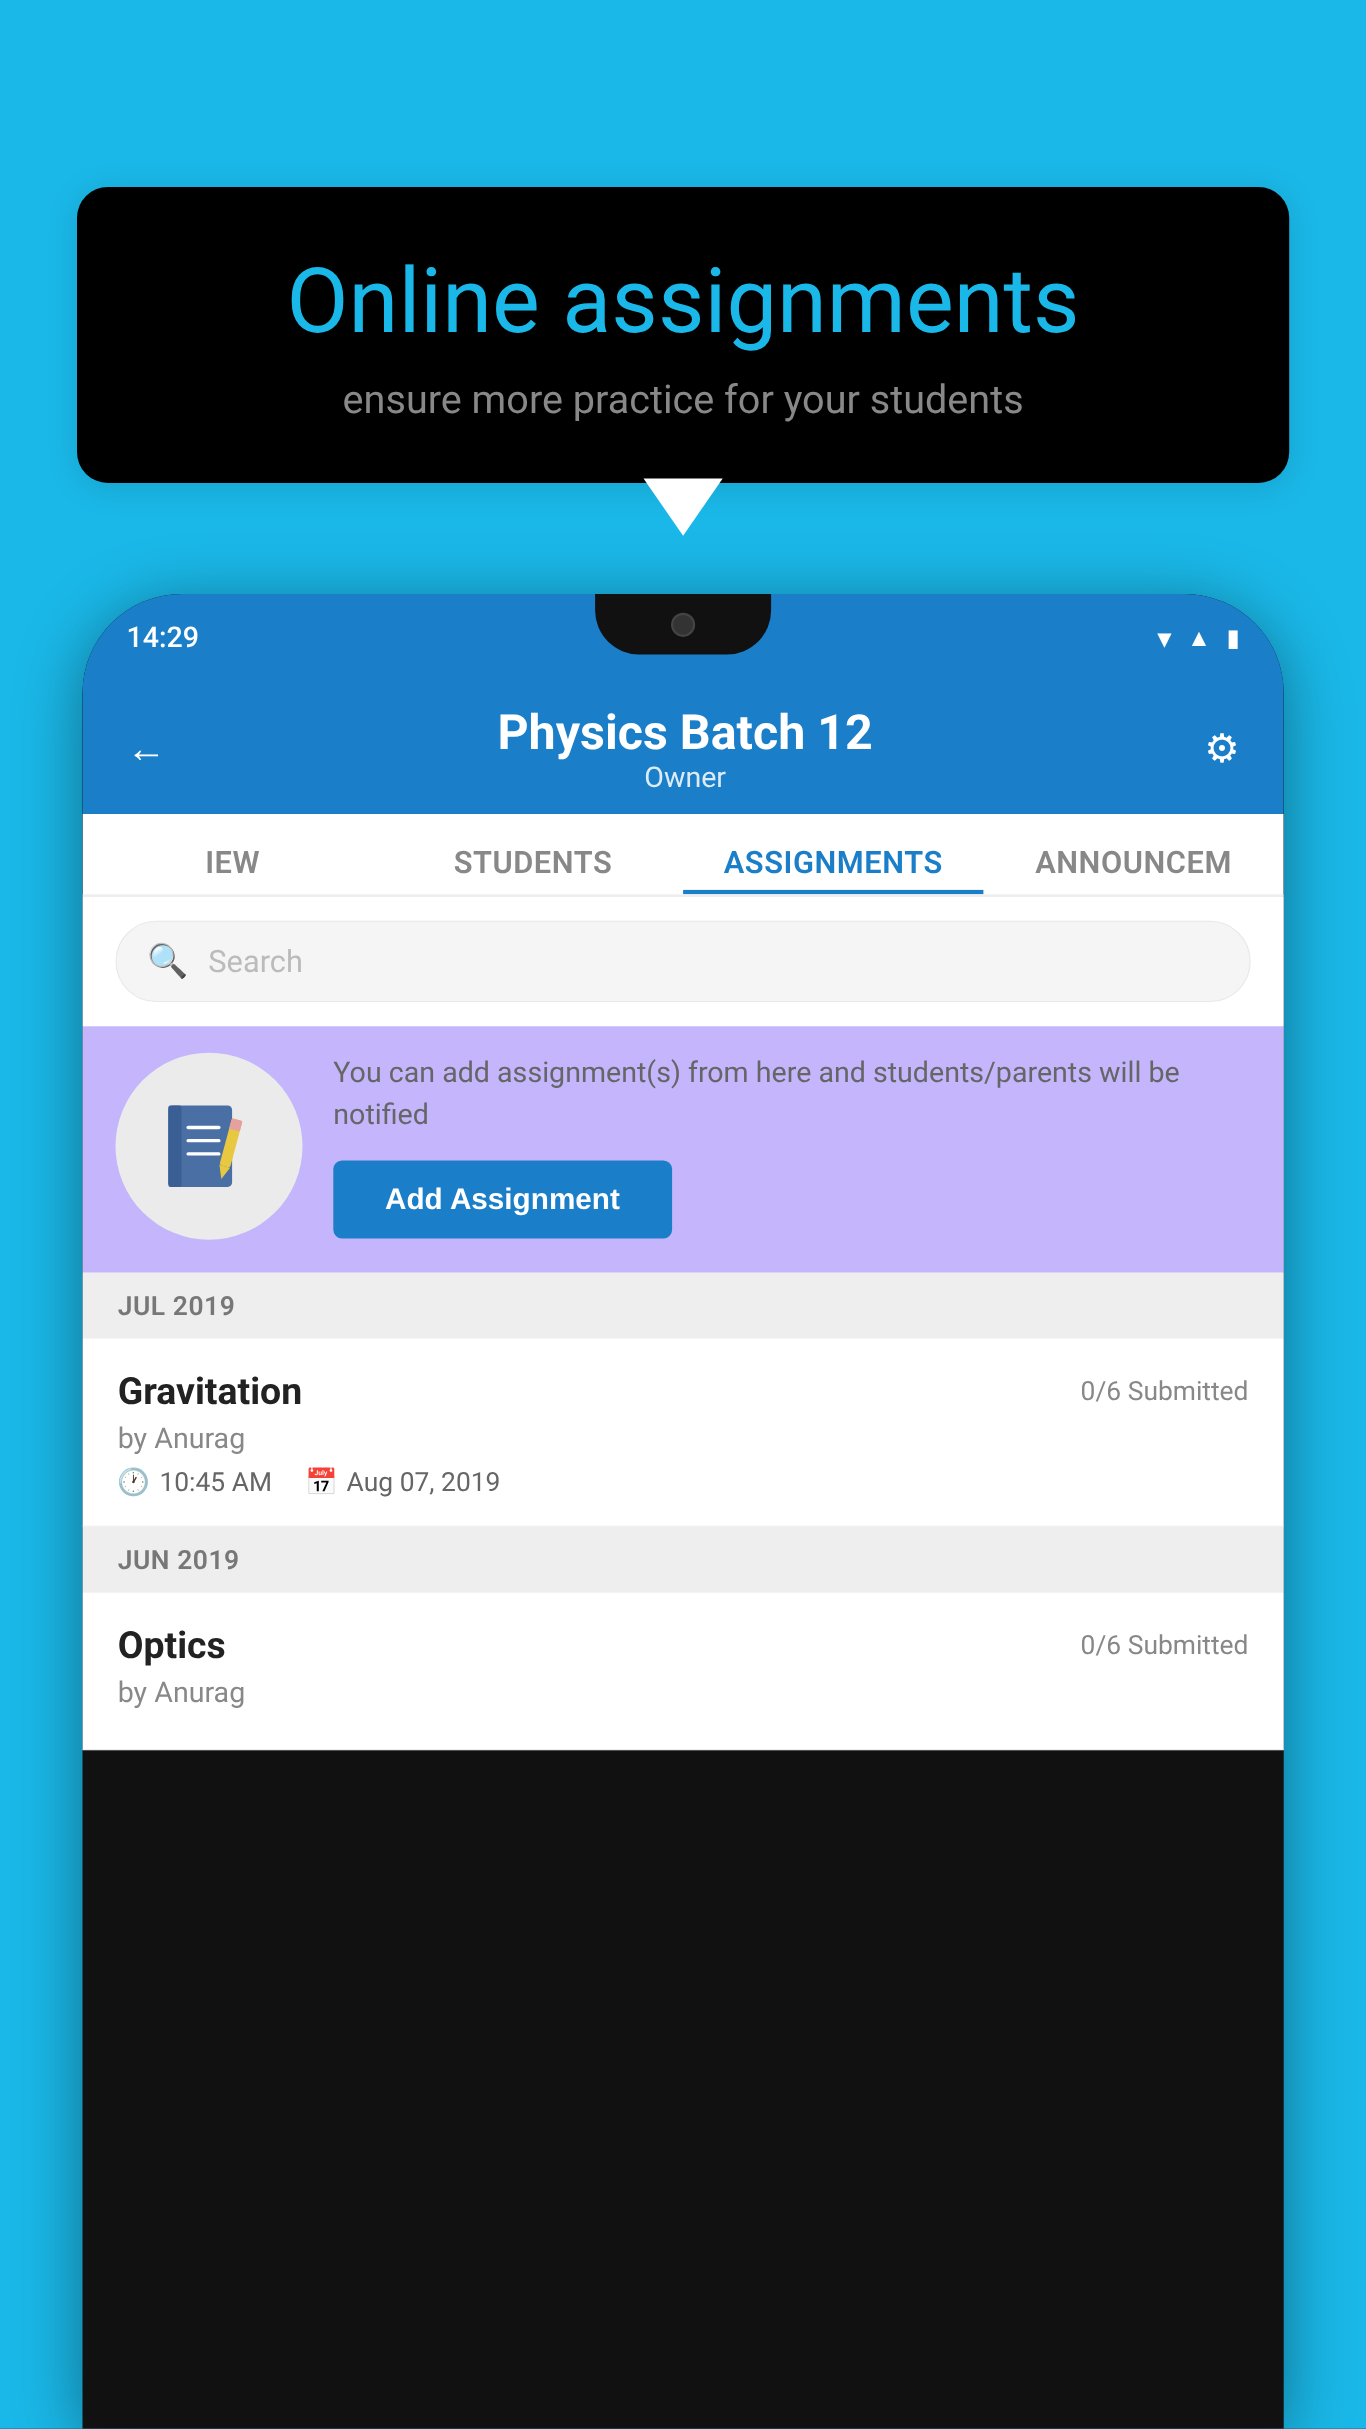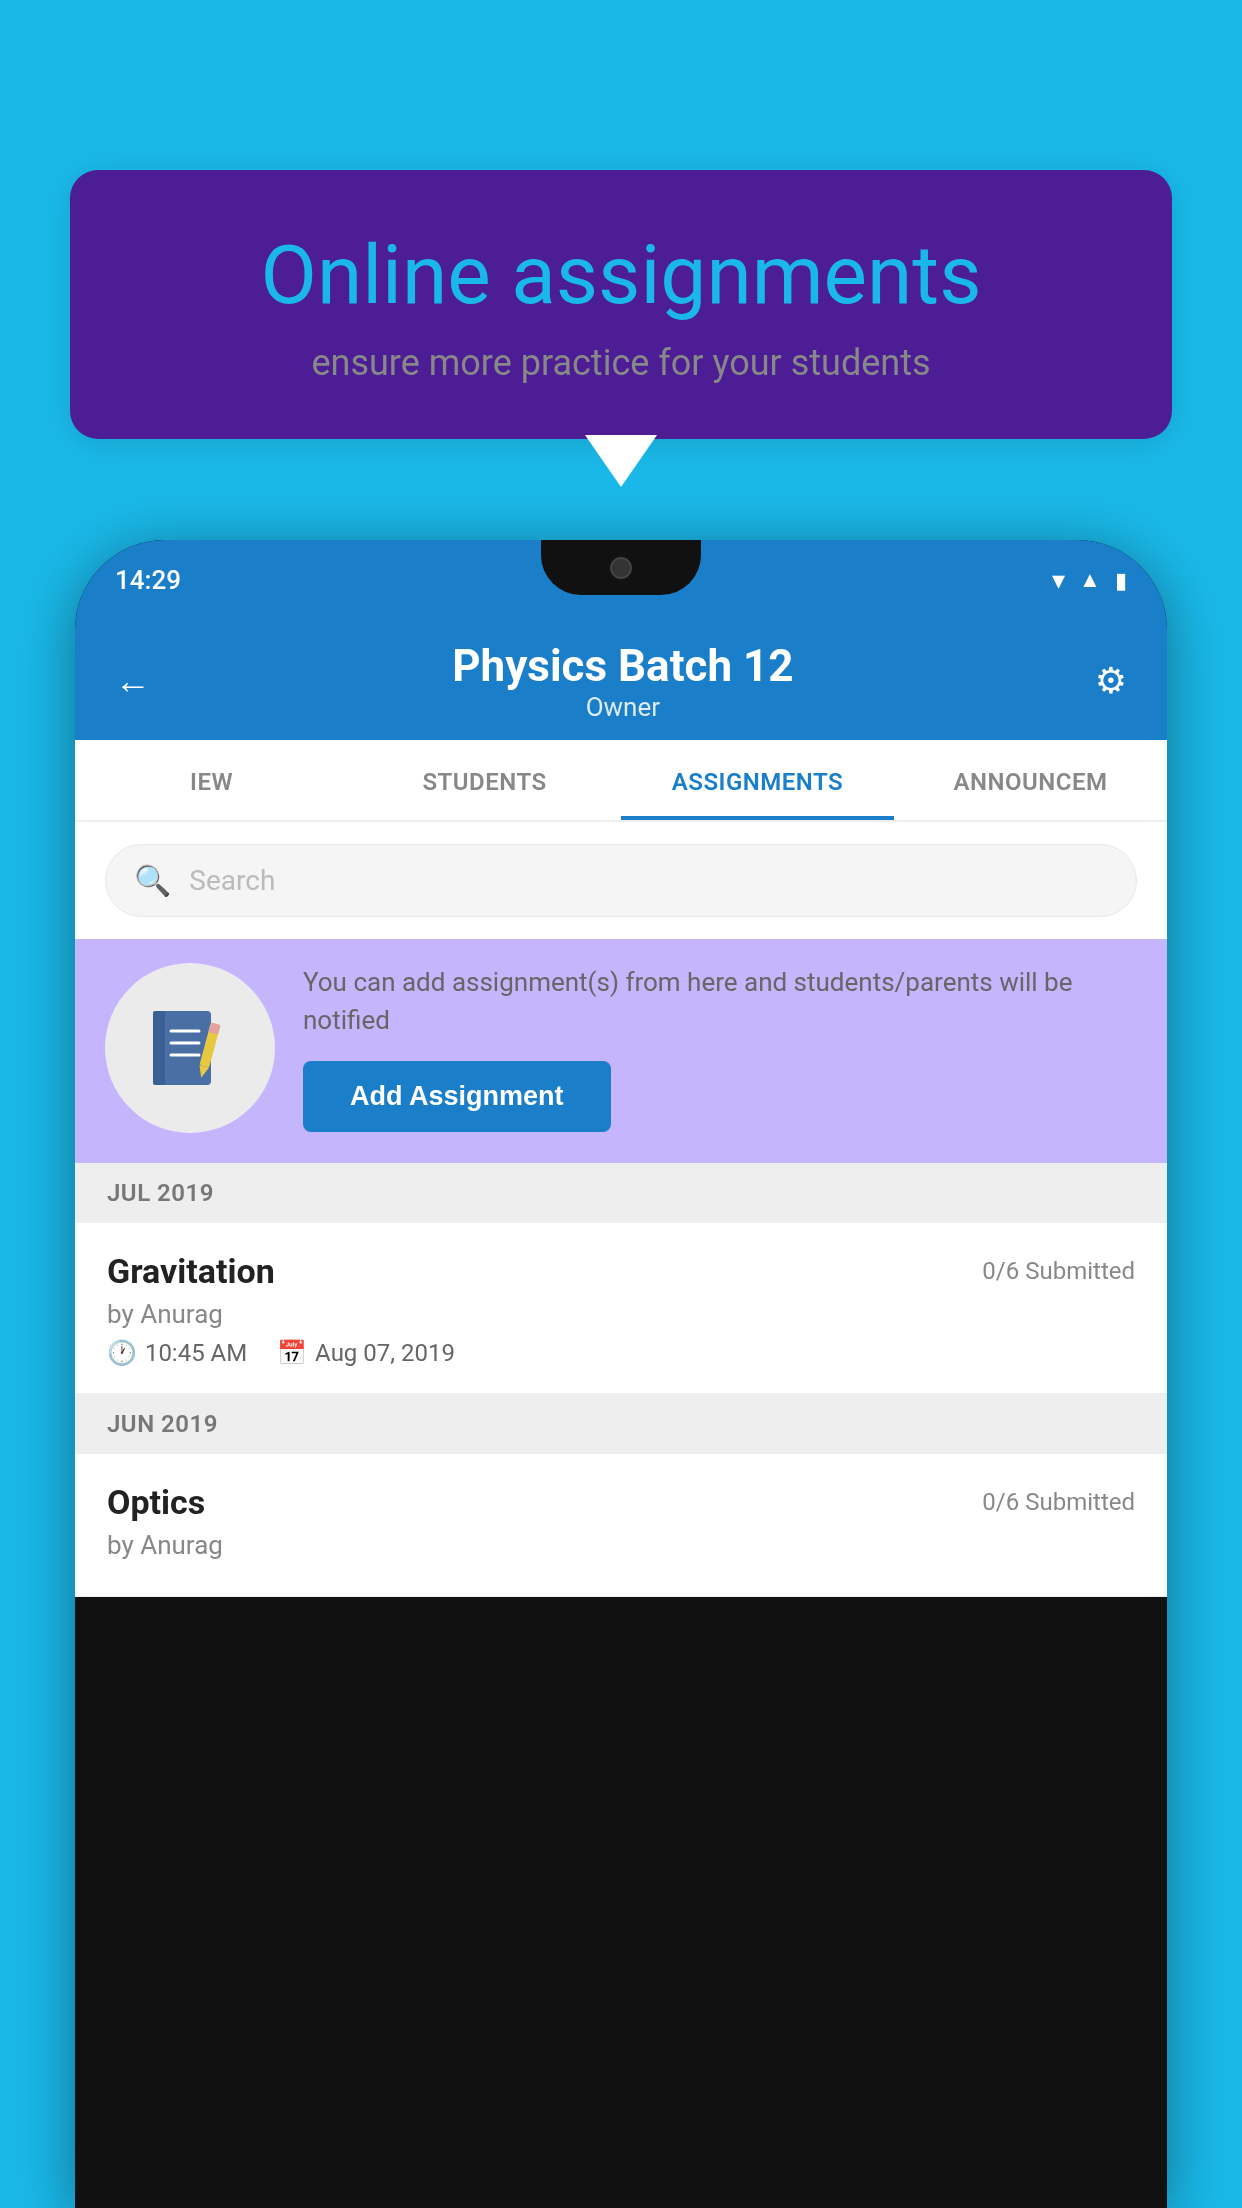--- a/index.html
+++ b/index.html
@@ -12,21 +12,21 @@
       position: relative;
       overflow: hidden;
     }
 
     
     .speech-bubble {
       position: absolute;
       top: 170px;
       left: 70px;
       right: 70px;
-      background: #4c1d95;
+      background: #000000;
       border-radius: 28px;
       padding: 60px 80px 55px;
       box-shadow: 0 4px 30px rgba(0,0,0,0.12);
     }
 
     .speech-bubble::after {
       content: '';
       position: absolute;
       bottom: -48px;
       left: 50%;
@@ -151,23 +151,23 @@
     
     .tabs-bar {
       background: white;
       display: flex;
       border-bottom: 2px solid #eee;
       overflow: hidden;
     }
 
     .tab-item {
       flex: 1;
-      padding: 28px 10px 20px;
+      padding: 28px 10px 8px;
       text-align: center;
-      font-size: 24px;
+      font-size: 28px;
       color: #888;
       font-weight: 600;
       letter-spacing: 0.5px;
       border-bottom: 4px solid transparent;
       white-space: nowrap;
       overflow: hidden;
       text-overflow: ellipsis;
     }
 
     .tab-item.active {

